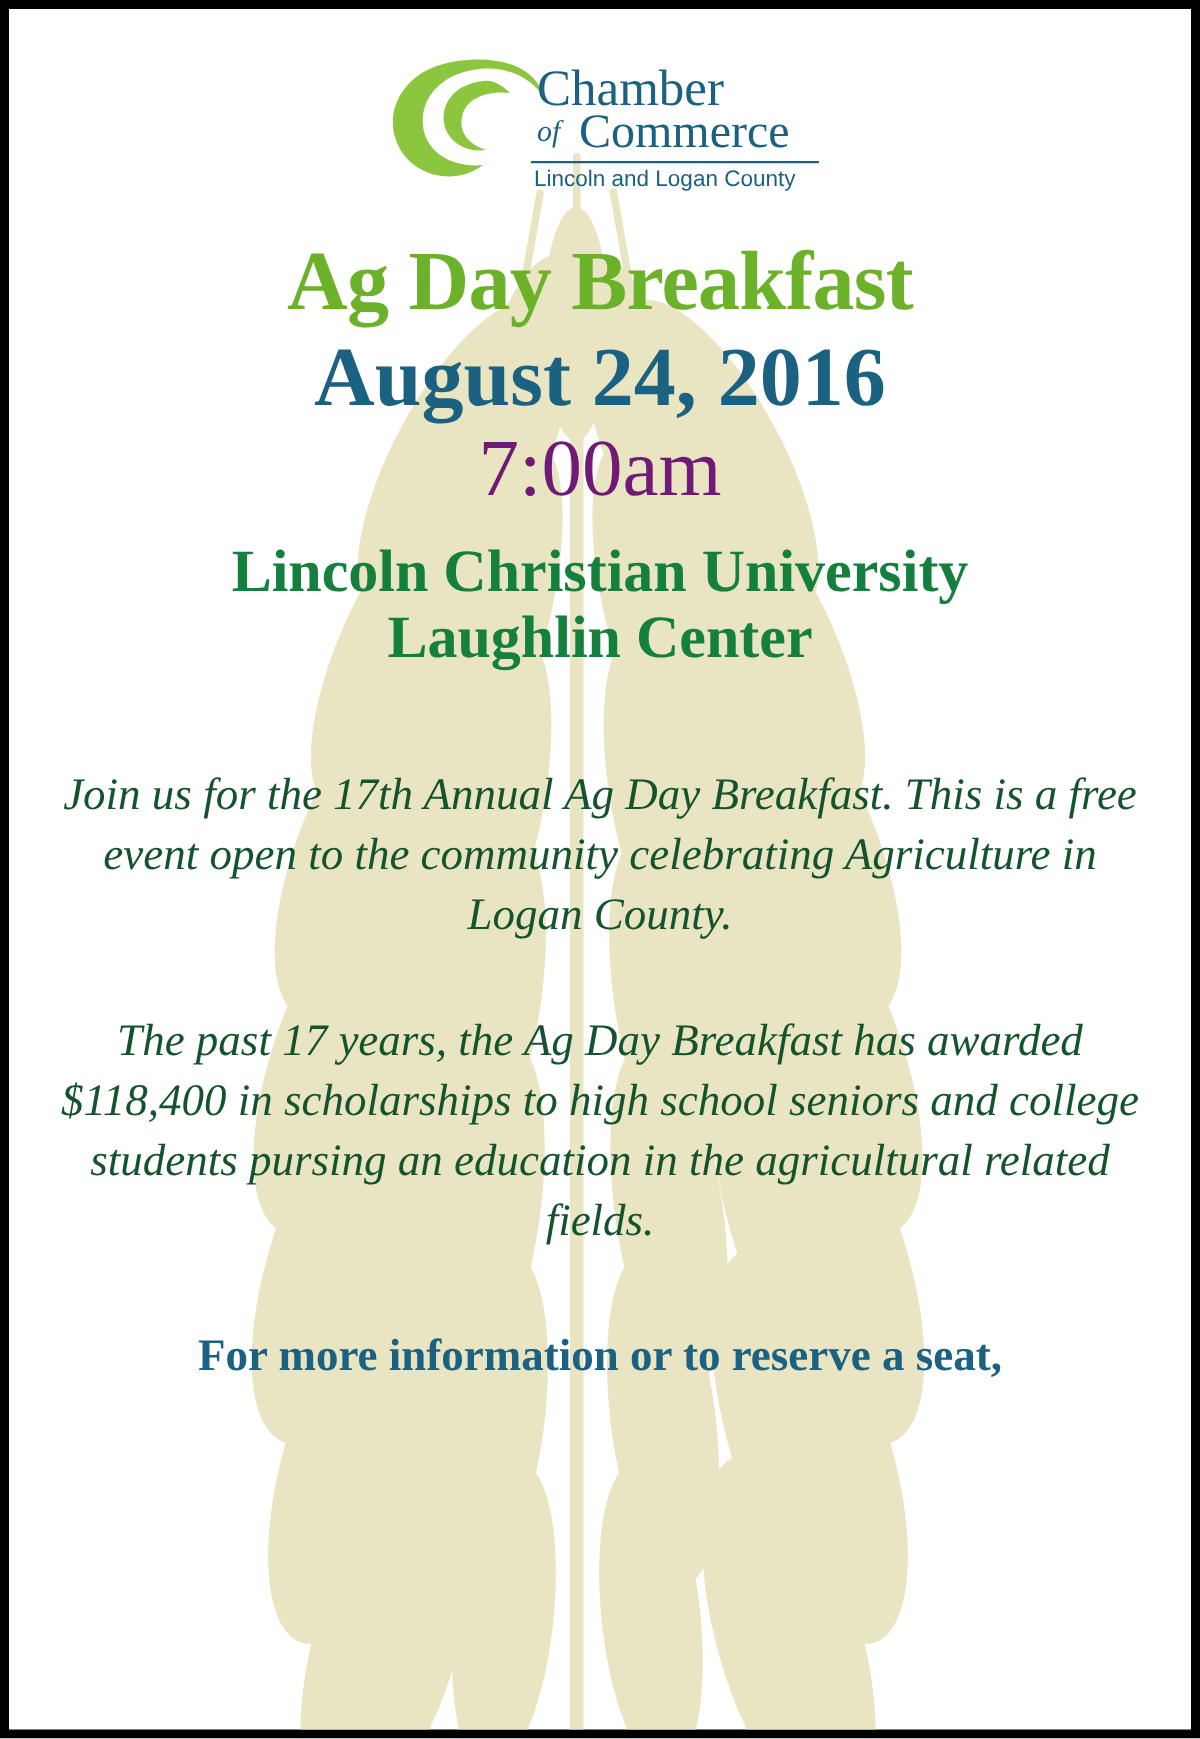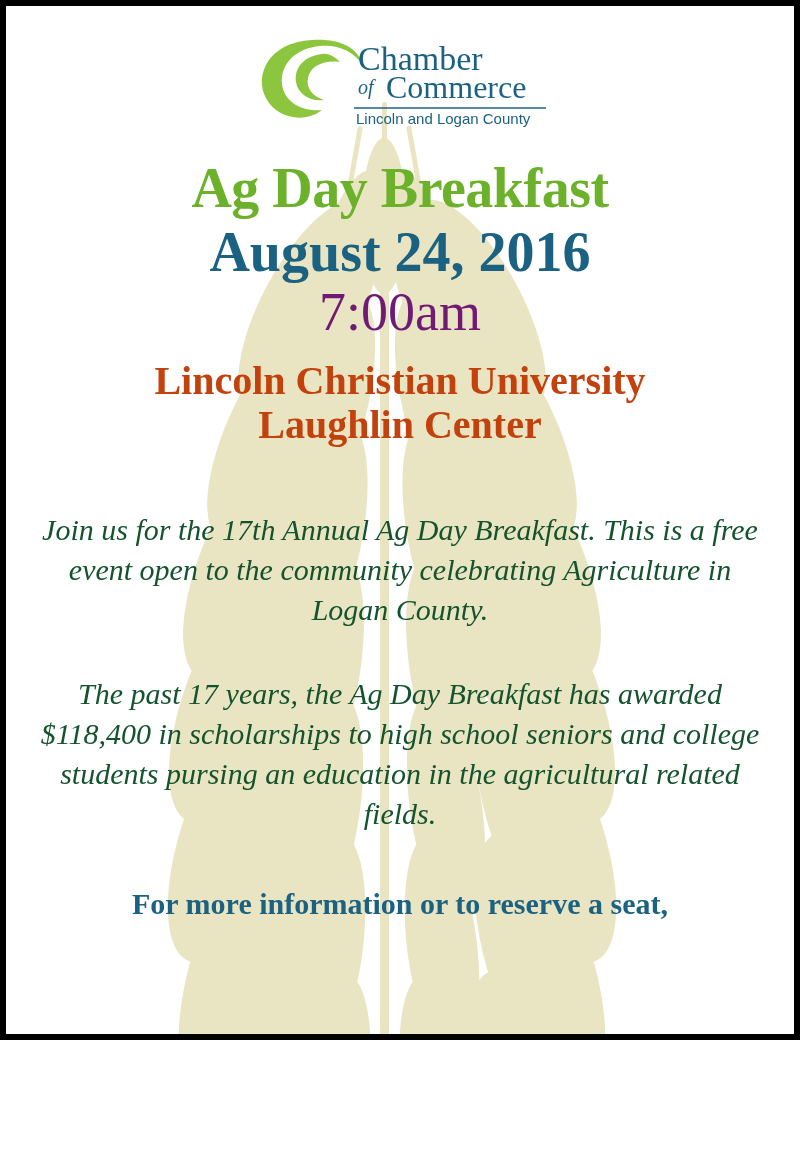--- a/index.html
+++ b/index.html
@@ -6,21 +6,21 @@
     margin: 0;
     padding: 0;
     background: #ffffff;
   }
   body {
     font-family: "Liberation Serif", serif;
   }
   .poster {
     position: relative;
     width: 800px;
-    height: 1040px;
+    height: 1159px;
     box-sizing: border-box;
     background: #ffffff;
     border: 6px solid #000000;
     overflow: hidden;
   }
   .wheat-bg {
     position: absolute;
     left: 0;
     top: 0;
     width: 800px;
@@ -70,21 +70,21 @@
     margin: 6px 0 0 0;
   }
   .time-blue {
     color: #701a75;
     font-weight: normal;
     font-size: 54px;
     line-height: 1.05;
     margin: 2px 0 0 0;
   }
   .venue {
-    color: #c2410c;
+    color: #15803d;
     font-weight: bold;
     font-size: 40px;
     line-height: 1.12;
     margin: 18px 0 0 0;
   }
   .venue .line2 {
     display: block;
   }
 
   

